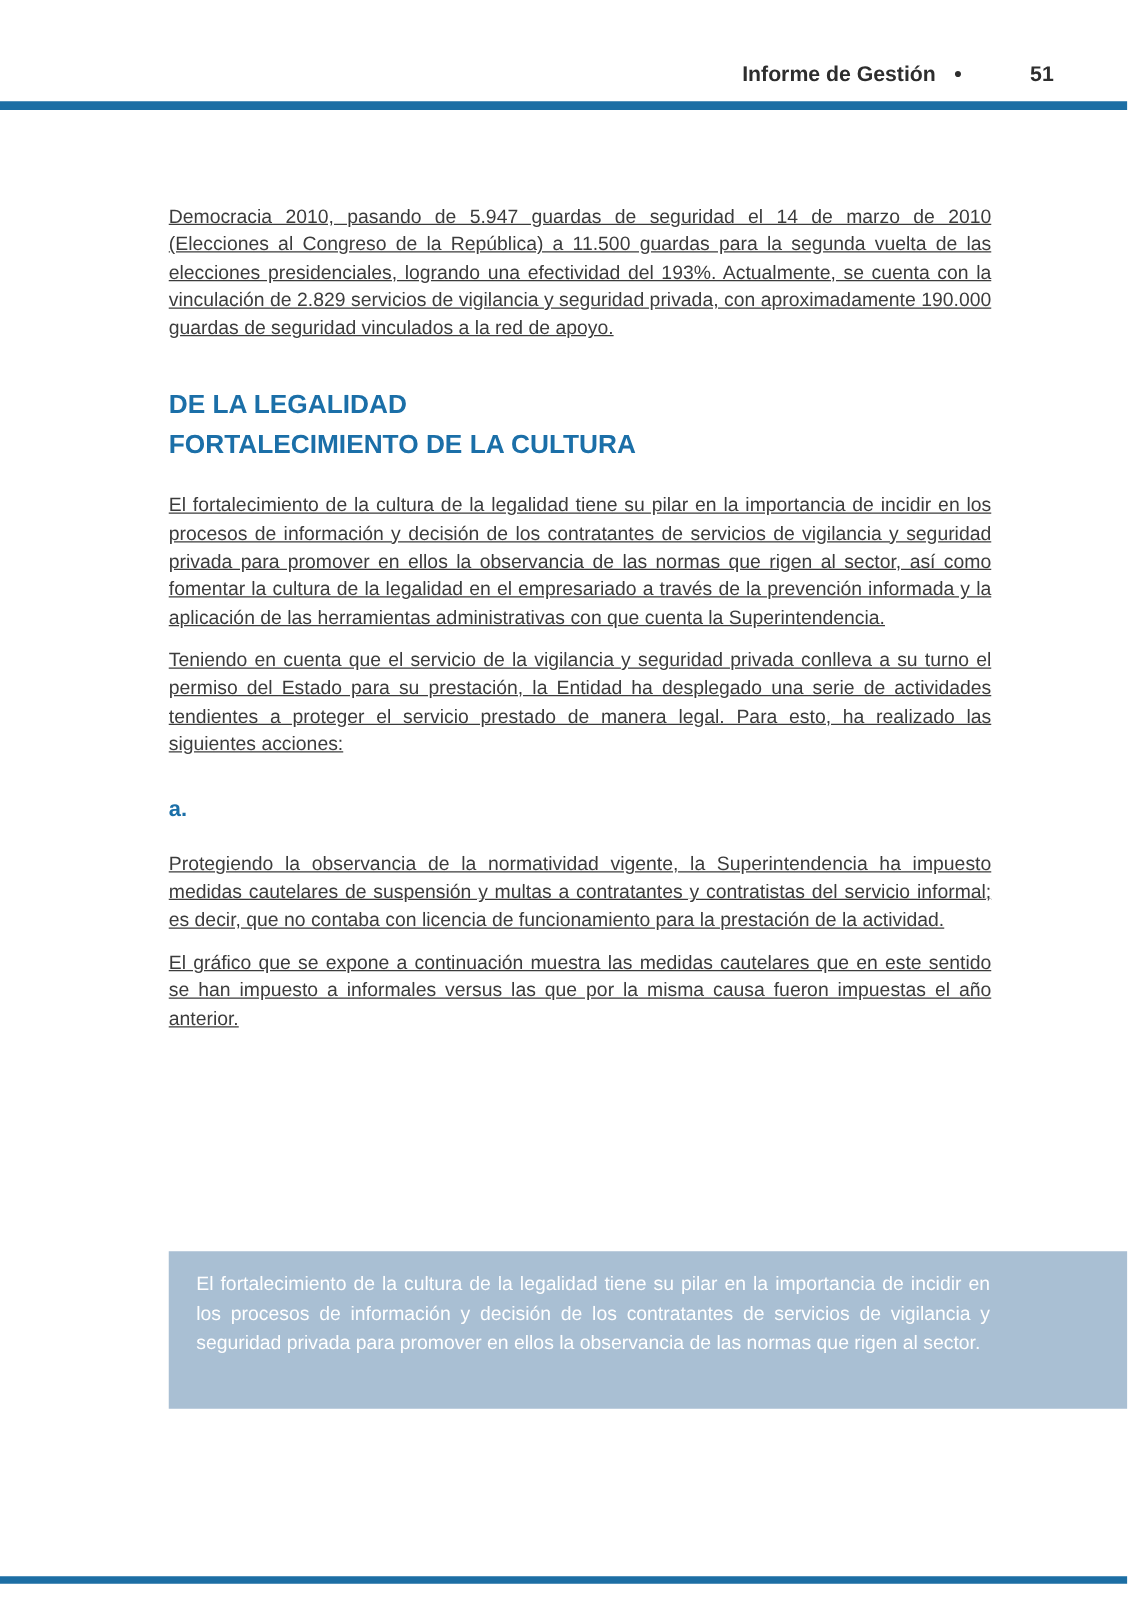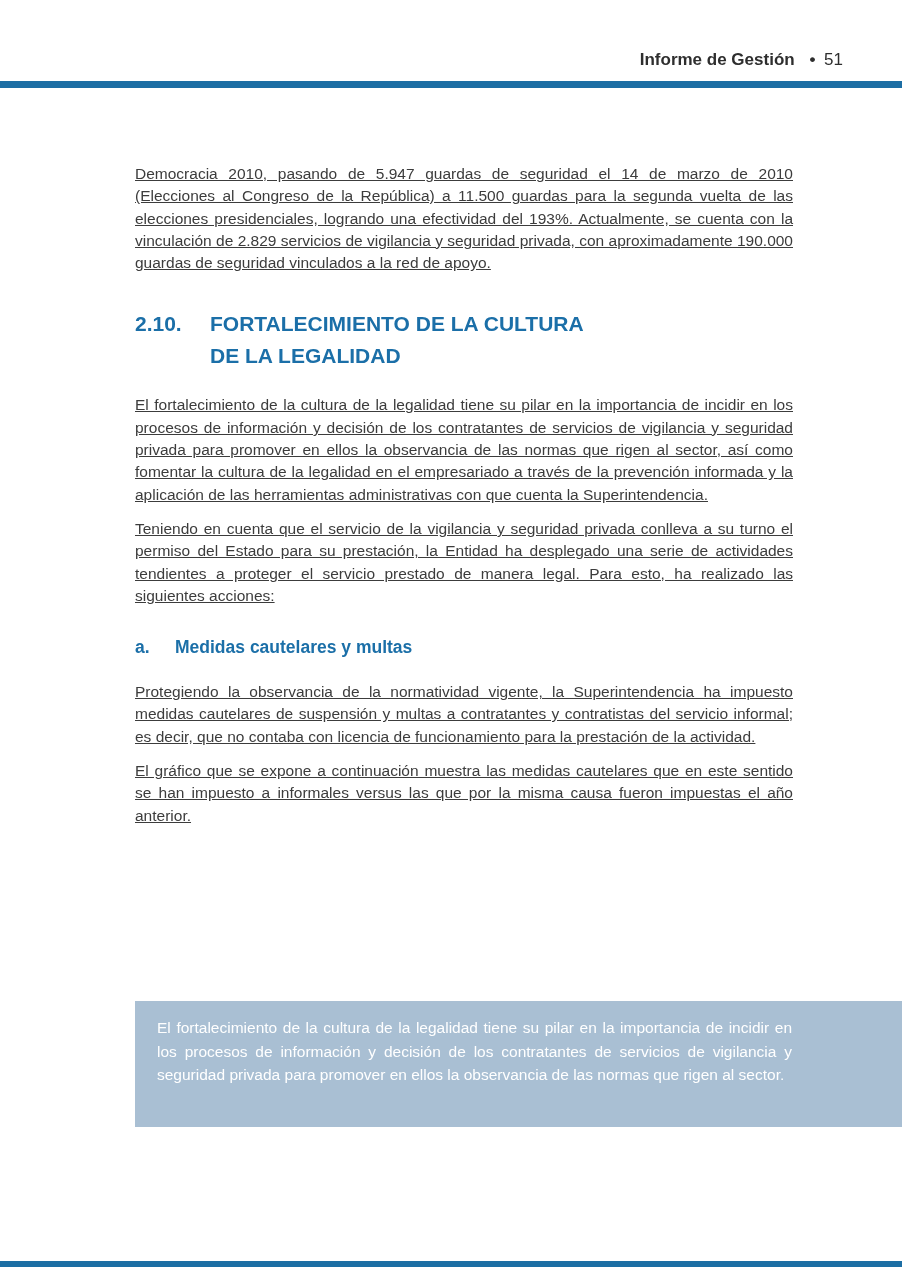--- a/index.html
+++ b/index.html
@@ -23,21 +23,21 @@
   .header-row {
     position: absolute;
     top: 50px;
     right: 59px;
     font-size: 17px;
     color: #2e2e2e;
     white-space: nowrap;
   }
   .header-row .report-title { font-weight: 700; }
   .header-row .sep { font-weight: 700; margin: 0 4px 0 10px; }
-  .header-row .page-num { font-weight: 400; }
+  .header-row .page-num { font-weight: 700; margin-left: 46px; }
   .rule-top {
     position: absolute;
     top: 81px; left: 0; right: 0;
     height: 7px;
     background: var(--accent-blue);
   }
   .rule-bottom {
     position: absolute;
     left: 0; right: 0;
     bottom: 13px;
@@ -104,33 +104,31 @@
     <span class="page-num">51</span>
   </div>
 
   <div class="rule-top"></div>
 
   <div class="content">
 
     <p class="para">Democracia 2010, pasando de 5.947 guardas de seguridad el 14 de marzo de 2010 (Elecciones al Congreso de la República) a 11.500 guardas para la segunda vuelta de las elecciones presidenciales, logrando una efectividad del 193%. Actualmente, se cuenta con la vinculación de 2.829 servicios de vigilancia y seguridad privada, con aproximadamente 190.000 guardas de seguridad vinculados a la red de apoyo.</p>
 
     <div class="section-heading">
-      <span class="sec-num">2.10.</span>
       <span class="sec-title">
+        <div>DE LA LEGALIDAD</div>
         <div>FORTALECIMIENTO DE LA CULTURA</div>
-        <div>DE LA LEGALIDAD</div>
       </span>
     </div>
 
     <p class="para">El fortalecimiento de la cultura de la legalidad tiene su pilar en la importancia de incidir en los procesos de información y decisión de los contratantes de servicios de vigilancia y seguridad privada para promover en ellos la observancia de las normas que rigen al sector, así como fomentar la cultura de la legalidad en el empresariado a través de la prevención informada y la aplicación de las herramientas administrativas con que cuenta la Superintendencia.</p>
     <p class="para">Teniendo en cuenta que el servicio de la vigilancia y seguridad privada conlleva a su turno el permiso del Estado para su prestación, la Entidad ha desplegado una serie de actividades tendientes a proteger el servicio prestado de manera legal. Para esto, ha realizado las siguientes acciones:</p>
 
     <div class="subsection-heading">
       <span class="sub-letter">a.</span>
-      <span class="sub-title">Medidas cautelares y multas</span>
     </div>
 
     <p class="para">Protegiendo la observancia de la normatividad vigente, la Superintendencia ha impuesto medidas cautelares de suspensión y multas a contratantes y contratistas del servicio informal; es decir, que no contaba con licencia de funcionamiento para la prestación de la actividad.</p>
     <p class="para">El gráfico que se expone a continuación muestra las medidas cautelares que en este sentido se han impuesto a informales versus las que por la misma causa fueron impuestas el año anterior.</p>
 
   </div>
 
   <div class="callout">
     <p class="callout-text">El fortalecimiento de la cultura de la legalidad tiene su pilar en la importancia de incidir en los procesos de información y decisión de los contratantes de servicios de vigilancia y seguridad privada para promover en ellos la observancia de las normas que rigen al sector.</p>
   </div>

